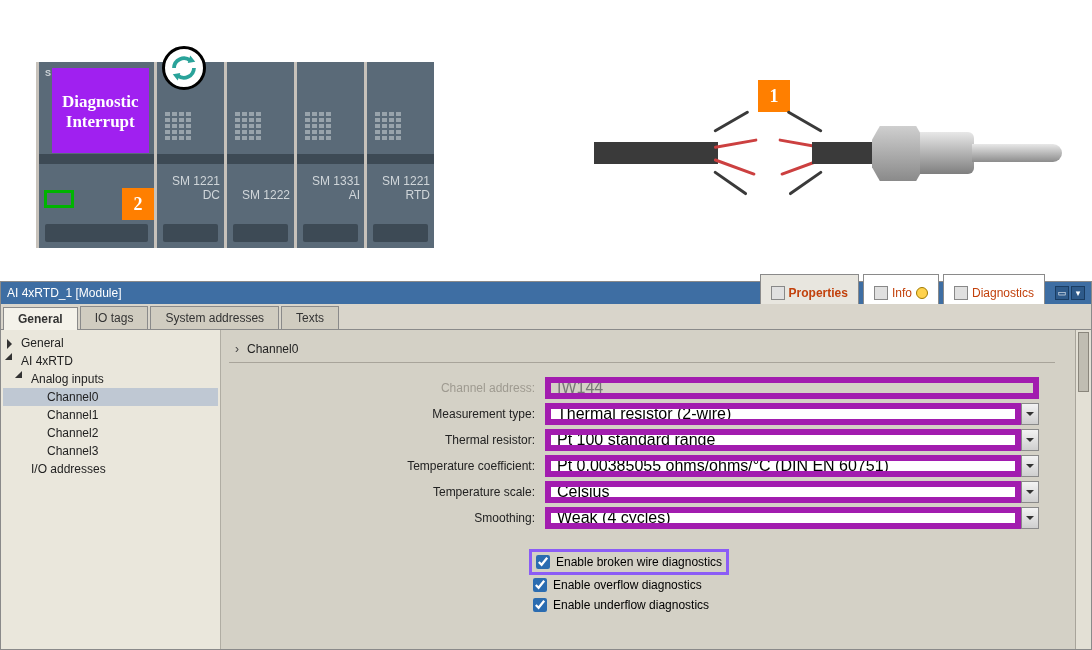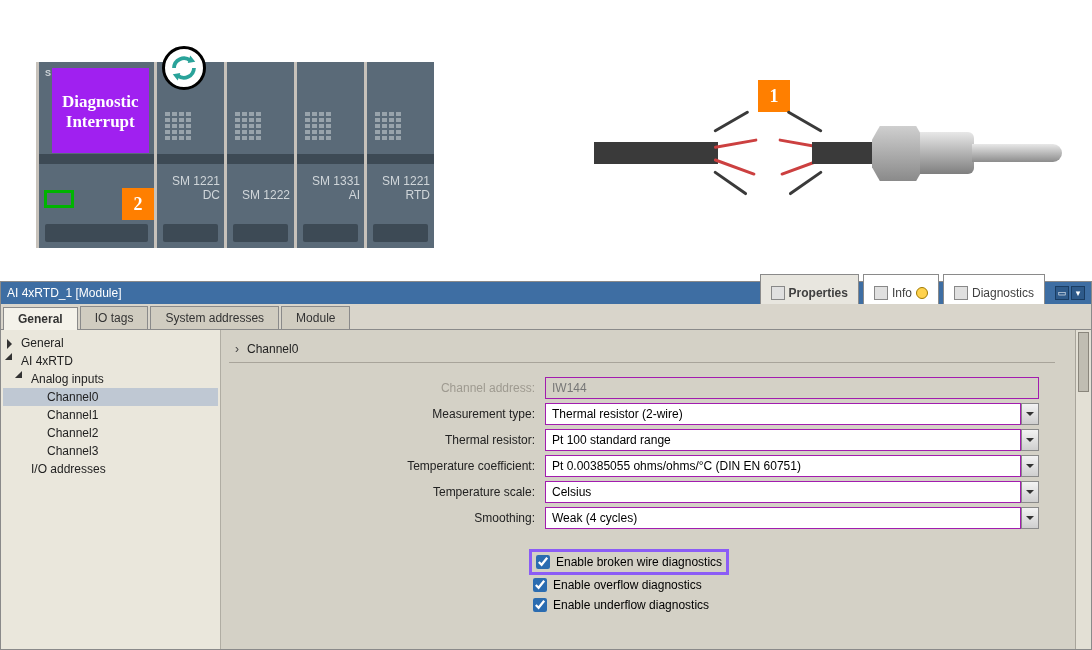--- a/index.html
+++ b/index.html
@@ -39,21 +39,21 @@
 .probe{position:absolute;left:278px;top:0;width:190px;height:60px}
 .probe .nut{position:absolute;left:0;top:2px;width:52px;height:55px;background:linear-gradient(#cfcfcf,#8a8a8a);clip-path:polygon(15% 0,85% 0,100% 25%,100% 75%,85% 100%,15% 100%,0 75%,0 25%)}
 .probe .body{position:absolute;left:48px;top:8px;width:54px;height:42px;border-radius:0 6px 6px 0;background:linear-gradient(#e8e8e8,#7f7f7f)}
 .probe .shaft{position:absolute;left:100px;top:20px;width:90px;height:18px;border-radius:0 9px 9px 0;background:linear-gradient(#e8e8e8,#8c8c8c)}
 
 
 .win{position:absolute;left:0;top:281px;right:0;bottom:0;border:1px solid #8a8a8a;background:#d9d5cb;display:flex;flex-direction:column}
 .titlebar{background:#3e6ea3;color:#fff;display:flex;align-items:center;height:22px;padding:0 6px}
 .titlebar .title{font-weight:400}
 .titlebar .spacer{flex:1}
-.top-tab{height:38px;background:#fff;color:#404040;border:1px solid #8a8a8a;padding:0 10px;display:flex;align-items:center;gap:4px;margin-left:4px;cursor:pointer}
+.top-tab{height:38px;background:#fff;color:#c2410c;border:1px solid #8a8a8a;padding:0 10px;display:flex;align-items:center;gap:4px;margin-left:4px;cursor:pointer}
 .top-tab.selected{background:#e8e6df;font-weight:700}
 .top-tab .icon{width:14px;height:14px;background:#e0e0e0;border:1px solid #888;display:inline-block}
 .titlebar .winicons{margin-left:10px;display:flex;gap:2px}
 .winicons span{width:14px;height:14px;background:#2e5a8a;border:1px solid #1a3d63;color:#fff;font-size:9px;line-height:12px;text-align:center;cursor:pointer}
 
 .subtabs{display:flex;background:#d9d5cb;height:26px;border-bottom:1px solid #8a8a8a;align-items:flex-end;padding-left:2px}
 .subtab{background:#d0ccc0;border:1px solid #8a8a8a;padding:4px 14px;margin-right:2px;border-bottom:none;color:#333;cursor:pointer}
 .subtab.active{background:#f4f2ea;font-weight:700;position:relative;top:1px}
 
 .body{flex:1;display:flex;background:#eae7dc;overflow:hidden}
@@ -65,21 +65,21 @@
 .tree .lvl1{padding-left:28px}
 .tree .lvl2{padding-left:44px}
 
 .form-area{flex:1;position:relative;background:#d4d1c6;display:flex}
 .form-scroll{flex:1;padding:10px 20px 10px 8px;overflow:auto}
 .section-head{font-weight:400;color:#222;border-bottom:1px solid #a8a49a;padding:2px 0 6px 6px;margin-bottom:14px}
 .section-head::before{content:"›";margin-right:8px;color:#444}
 .row{display:flex;align-items:center;margin:4px 16px}
 .row label{width:300px;text-align:right;padding-right:10px;color:#222}
 .row.disabled label{color:#9e9a90}
-.row input[type=text]{flex:1;height:22px;border:1px solid #a21caf;background:#fff;padding:0 6px;font-size:12px}
+.row input[type=text]{flex:1;height:22px;border:6px solid #a21caf;background:#fff;padding:0 6px;font-size:16px}
 .row input[disabled]{background:#d4d1c6;color:#777}
 .select{flex:1;display:flex;align-items:stretch}
 .select input{flex:1;height:22px;border:1px solid #8a8a8a;border-right:none;background:#fff;padding:0 6px;font-size:12px}
 .select .dd{width:18px;border:1px solid #8a8a8a;background:linear-gradient(#f3f3f3,#cfcfcf);display:flex;align-items:center;justify-content:center;cursor:pointer}
 .select .dd::after{content:"";border:4px solid transparent;border-top-color:#333;margin-top:3px}
 
 .checks{margin:20px 0 0 300px}
 .check{display:flex;align-items:center;gap:6px;padding:3px 4px}
 .check.hl{border:3px solid #8b5cf6;width:fit-content}
 .check input{width:14px;height:14px;accent-color:#2b6cb0}
@@ -261,21 +261,21 @@
     <div class="winicons">
       <span>▭</span>
       <span>▾</span>
     </div>
   </div>
 
   <div class="subtabs">
     <div class="subtab active">General</div>
     <div class="subtab">IO tags</div>
     <div class="subtab">System addresses</div>
-    <div class="subtab">Module</div>
+    <div class="subtab">Texts</div>
   </div>
 
   <div class="body">
     <div class="tree">
       <div class="tree-item arrow">General</div>
       <div class="tree-item arrow open">AI 4xRTD</div>
       <div class="tree-item arrow open lvl1">Analog inputs</div>
       <div class="tree-item lvl2 sel">Channel0</div>
       <div class="tree-item lvl2">Channel1</div>
       <div class="tree-item lvl2">Channel2</div>

